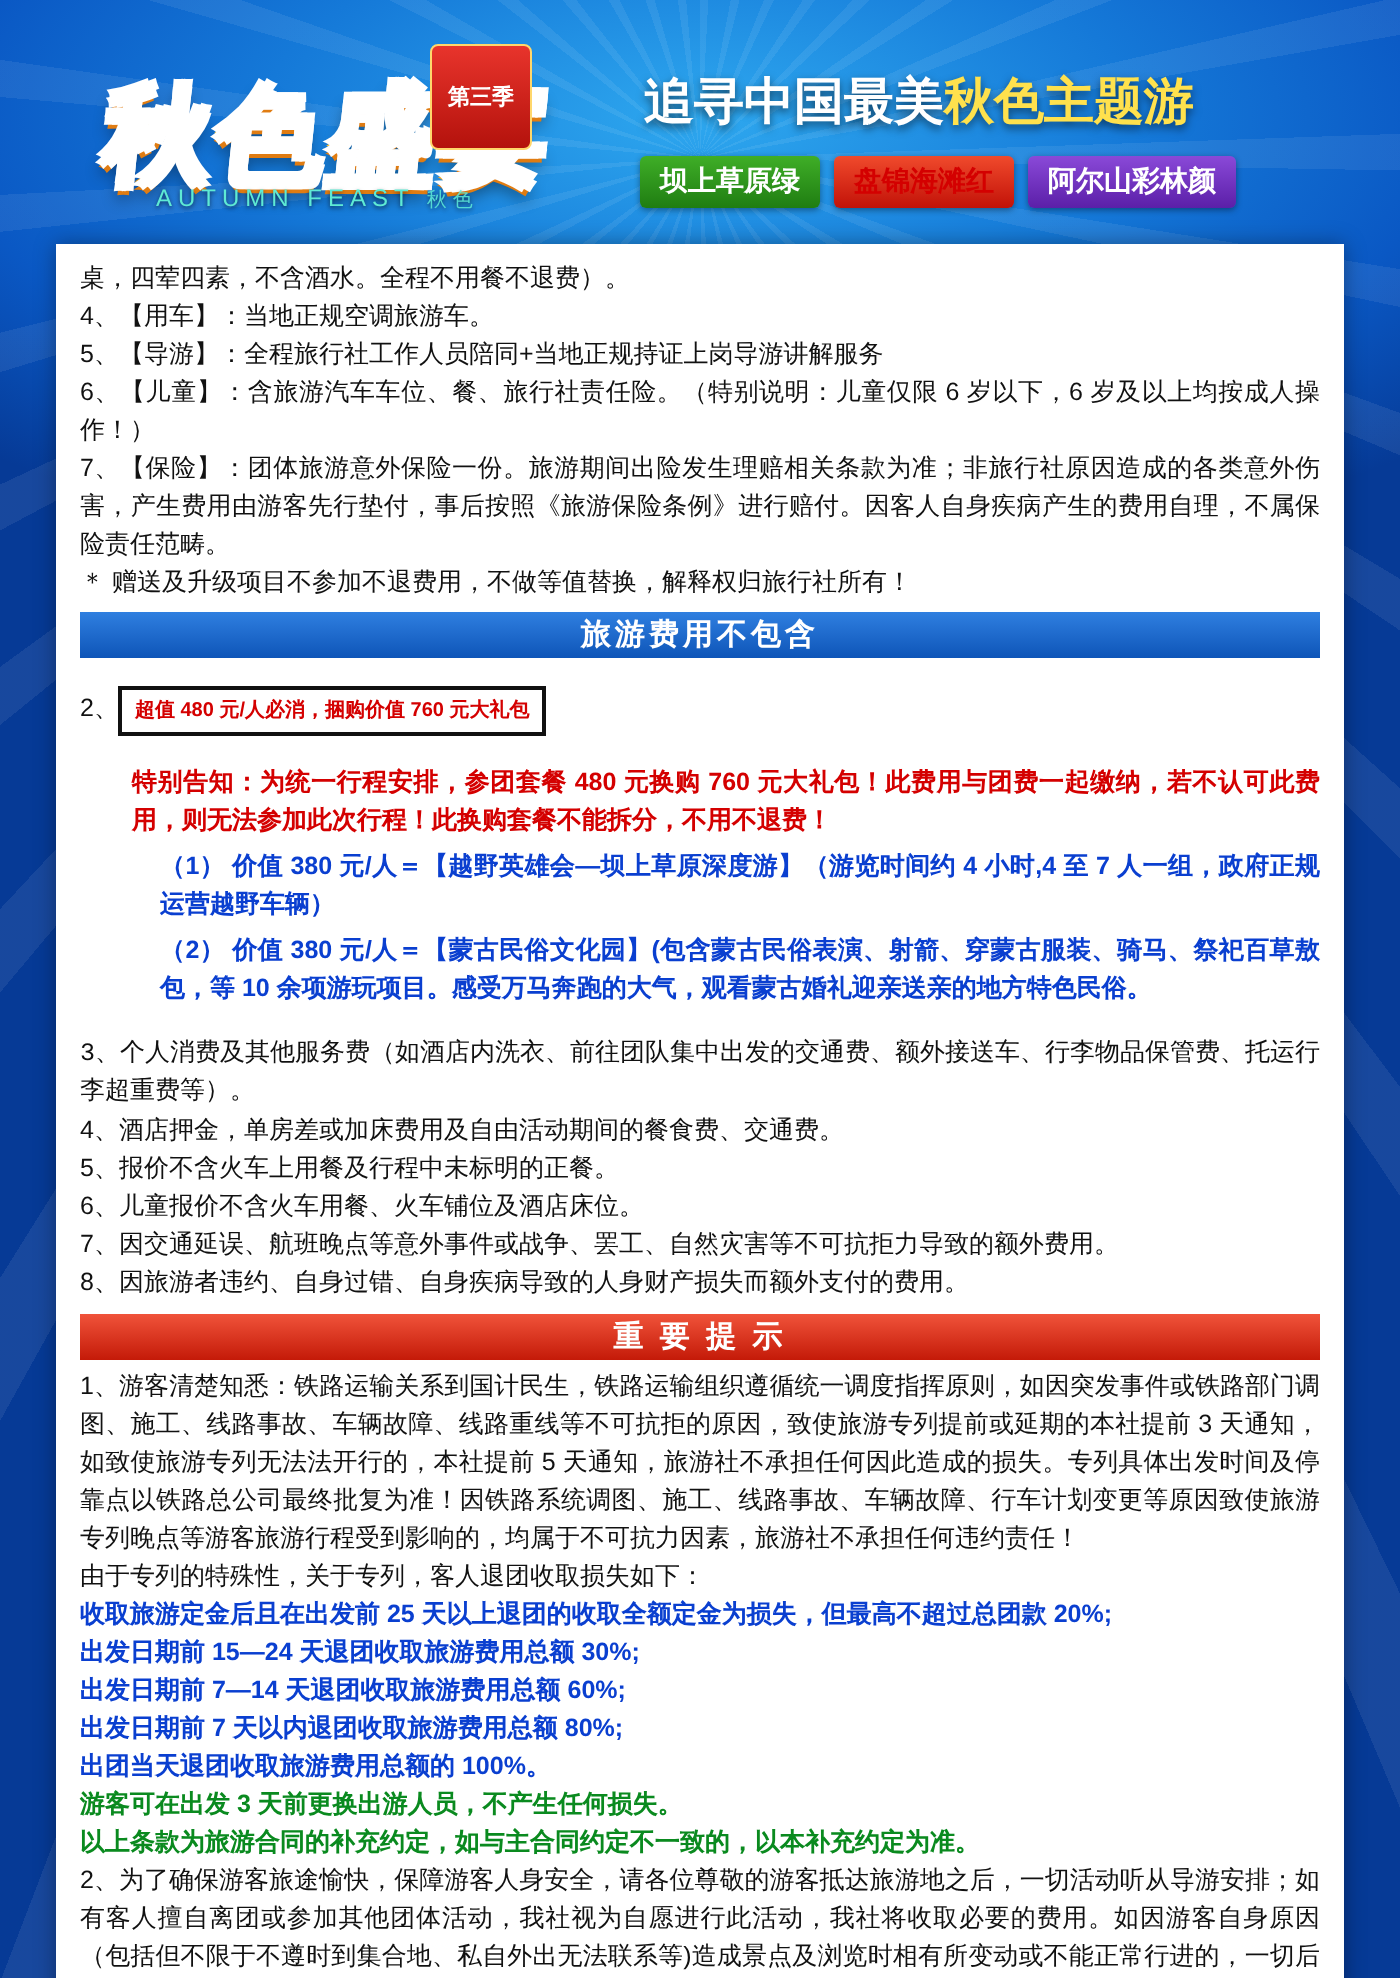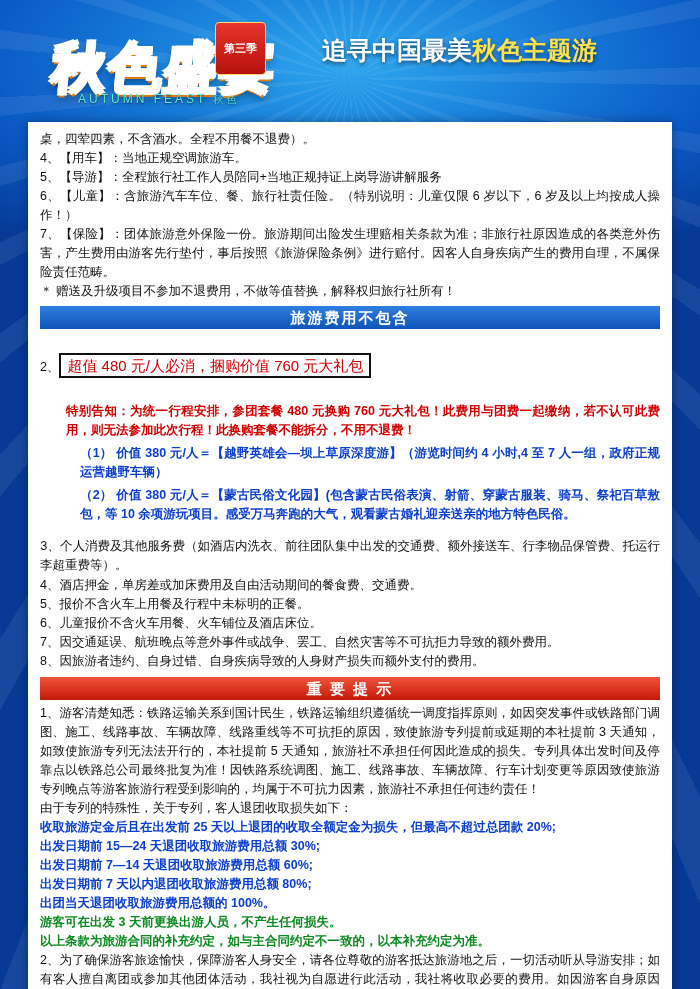--- a/index.html
+++ b/index.html
@@ -99,22 +99,22 @@
   }
   .redbar{
     margin:6px 0 4px 0;height:23px;
     background:linear-gradient(#f0533a,#c41a08);
     color:#fff;font-size:15px;font-weight:bold;
     text-align:center;line-height:23px;
     letter-spacing:2px;
   }
   .boxed{
     display:inline-block;border:2px solid #111;
-    padding:1px 6px;font-size:15px;font-weight:normal;color:#d40000;
-    margin:20px 0;
+    padding:1px 6px;font-size:10px;font-weight:bold;color:#d40000;
+    margin:10px 0;
   }
   .red{color:#d40000;}
   .redline{color:#d40000;font-size:12.5px;line-height:19px;font-weight:bold;text-align:justify;}
   .blueline{color:#0a3fd0;font-size:12.5px;line-height:19px;font-weight:bold;text-align:justify;}
   .indent2{padding-left:26px;}
   .indent3{padding-left:40px;}
   .greenline{color:#0a8a1f;}
   .footer-num{
     position:absolute;left:0;bottom:14px;width:644px;
     text-align:center;font-size:11px;color:#333;
@@ -129,20 +129,25 @@
 <div class="header">
   <div class="logo">
     <div class="logo-main">秋色盛宴</div>
     <div class="season-badge">第三季</div>
     <div class="logo-sub">
       <span>AUTUMN FEAST</span><small>秋色</small>
     </div>
   </div>
   <div class="slogan">
     <span>追寻中国最美</span><em>秋色主题游</em>
+  </div>
+  <div class="pills">
+    <span class="pill green">坝上草原绿</span>
+    <span class="pill red">盘锦海滩红</span>
+    <span class="pill purple">阿尔山彩林颜</span>
   </div>
 </div>
 
 <div class="sheet">
   <div class="inner">
 
     <p class="line">桌，四荤四素，不含酒水。全程不用餐不退费）。</p>
     <p class="line">4、【用车】：当地正规空调旅游车。</p>
     <p class="line">5、【导游】：全程旅行社工作人员陪同+当地正规持证上岗导游讲解服务</p>
     <p class="line">6、【儿童】：含旅游汽车车位、餐、旅行社责任险。（特别说明：儿童仅限 6 岁以下，6 岁及以上均按成人操作！）</p>

